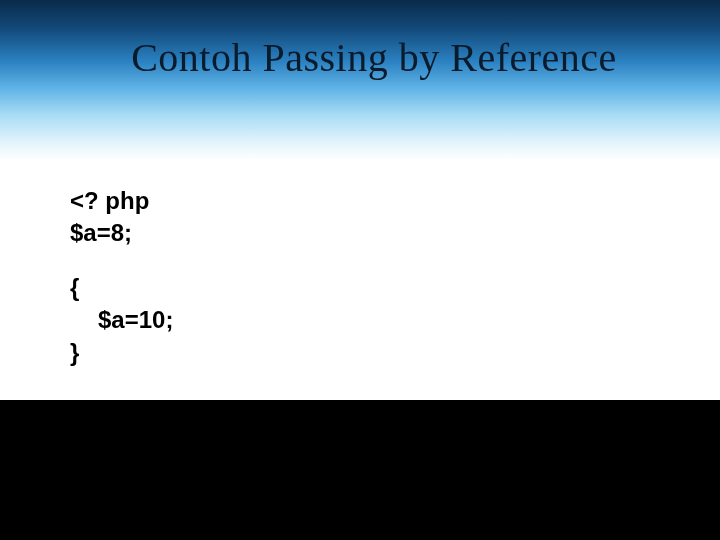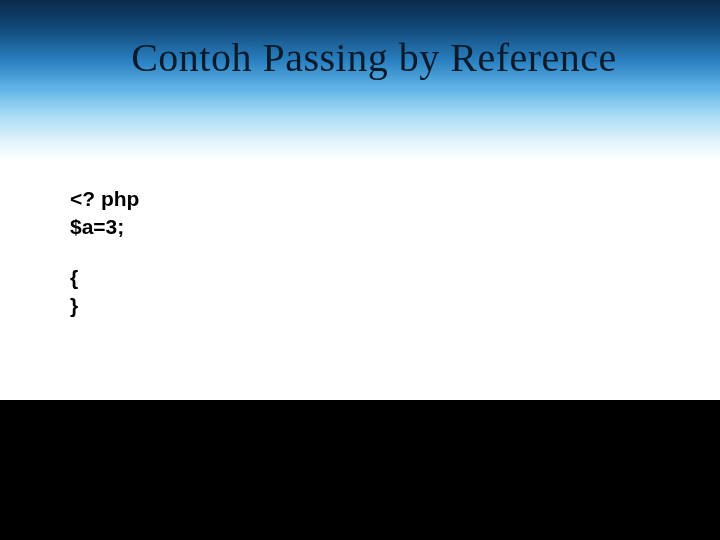--- a/index.html
+++ b/index.html
@@ -44,21 +44,21 @@
     font-weight: 400;
     color: #0b1b2b;
     letter-spacing: 0.5px;
   }
   .body {
     position: absolute;
     top: 185px;
     left: 70px;
     right: 60px;
     color: #000;
-    font-size: 21px;
+    font-size: 24px;
     font-weight: 700;
     line-height: 1.35;
   }
   .block {
     margin-bottom: 22px;
   }
   .indent {
     padding-left: 28px;
   }
 </style>
@@ -68,24 +68,25 @@
 <div class="slide">
 
   <div class="header-band"></div>
 
   <div class="title">Contoh Passing by Reference</div>
 
   <div class="body">
 
     <div class="block">
       <div>&lt;? php</div>
-      <div>$a=3;</div>
+      <div>$a=8;</div>
     </div>
 
     <div class="block">
       <div>{</div>
+      <div class="indent">$a=10;</div>
       <div>}</div>
     </div>
 
 
   </div>
 
 </div>
 
 </body></html>

